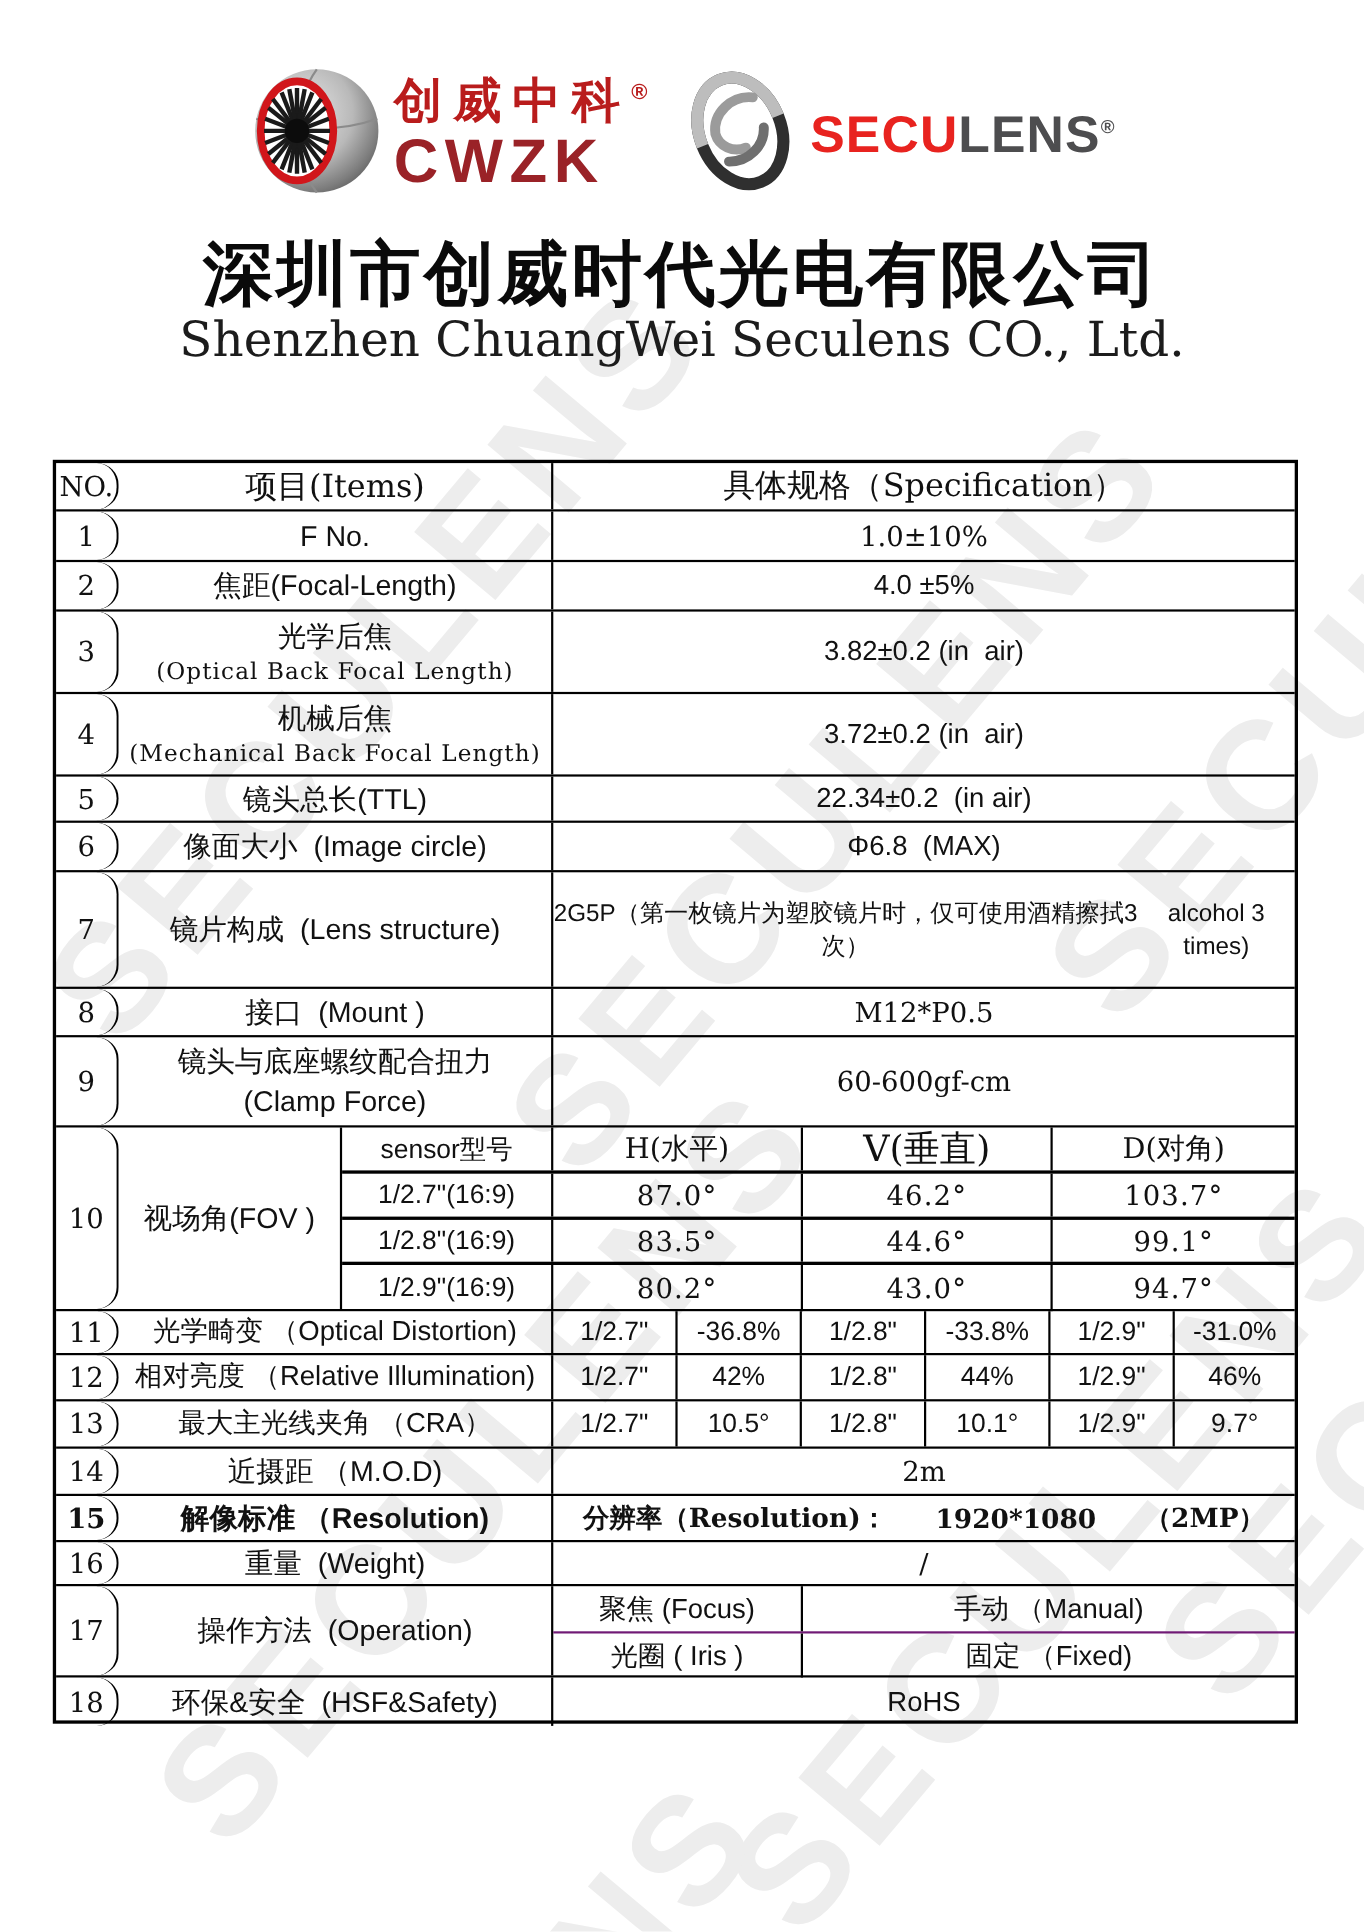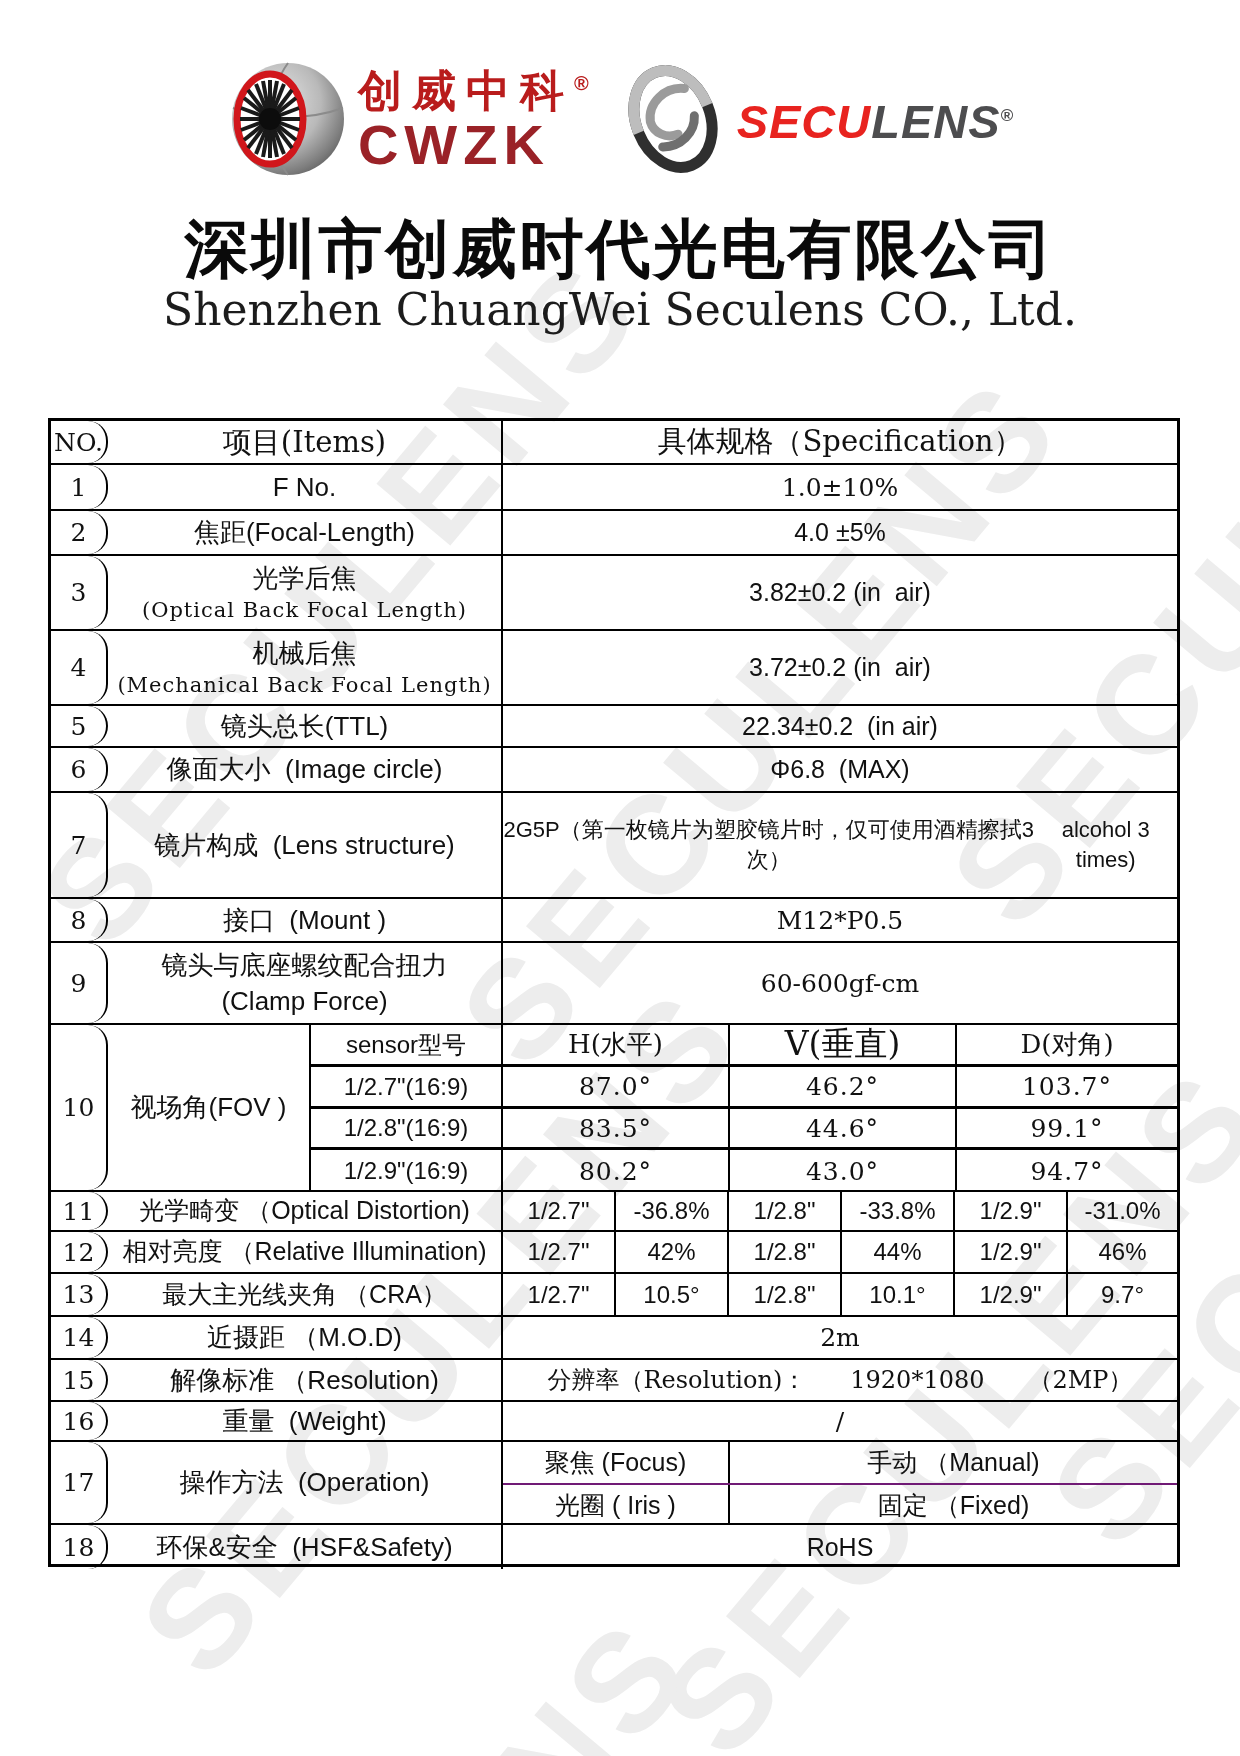--- a/index.html
+++ b/index.html
@@ -15,21 +15,21 @@
   }
   
   .logos{position:absolute;top:58px;left:0;width:100%;display:flex;justify-content:center;
          align-items:center;gap:34px;z-index:2;}
   .cwzk{display:flex;align-items:center;gap:10px;}
   .cwzk-text{display:flex;flex-direction:column;line-height:1;}
   .cwzk-cn{font-size:44px;font-weight:bold;color:#b91c1c;letter-spacing:10px;font-family:Liberation Sans, sans-serif;text-align:right;}
   .cwzk-cn sup{font-size:20px;letter-spacing:0;vertical-align:super;}
   .cwzk-en{font-size:56px;font-weight:900;color:#9a2227;letter-spacing:6px;margin-top:4px;}
   .seculens{display:flex;align-items:center;gap:14px;}
-  .secu-text{font-size:47px;font-weight:bold;letter-spacing:1px;font-style:italic;}
+  .secu-text{font-size:47px;font-weight:bold;letter-spacing:1px;}
   .secu-red{color:#e8231f;}
   .secu-gray{color:#4d4d4f;}
   .secu-reg{font-size:17px;color:#4d4d4f;vertical-align:super;}
   .company-cn{position:absolute;top:206px;left:0;width:100%;text-align:center;
     font-size:64px;font-weight:900;letter-spacing:3px;color:#0a0a0a;z-index:2;}
   .company-en{position:absolute;top:284px;left:0;width:100%;text-align:center;
     font-family:"DejaVu Serif","Liberation Serif",serif;font-size:44px;color:#1c1c1c;z-index:2;}
   
   .spec-table{
     position:absolute;left:48px;top:418px;width:1132px;height:1149px;
@@ -269,21 +269,21 @@
     <div class="td c6">1/2.9"</div>
     <div class="td c6l lastc">9.7°</div>
   </div>
 
   <div class="tr" style="height:43px;">
     <div class="td no">14</div>
     <div class="td item">近摄距 （M.O.D)</div>
     <div class="td spec serif lastc">2m</div>
   </div>
 
-  <div class="tr" style="height:42px;">
+  <div class="tr" style="height:42px;font-weight:bold;">
     <div class="td no">15</div>
     <div class="td item">解像标准 （Resolution)</div>
     <div class="td spec lastc res-spec">
       <span>分辨率（Resolution)：</span>
       <span>1920*1080</span>
       <span>（2MP）</span>
     </div>
   </div>
 
   <div class="tr" style="height:40px;">

